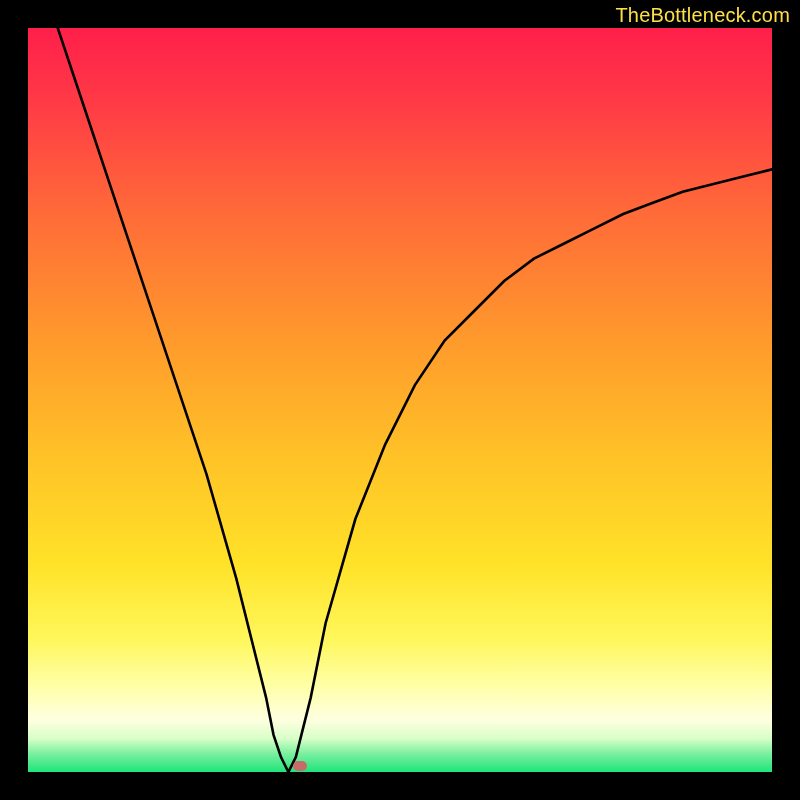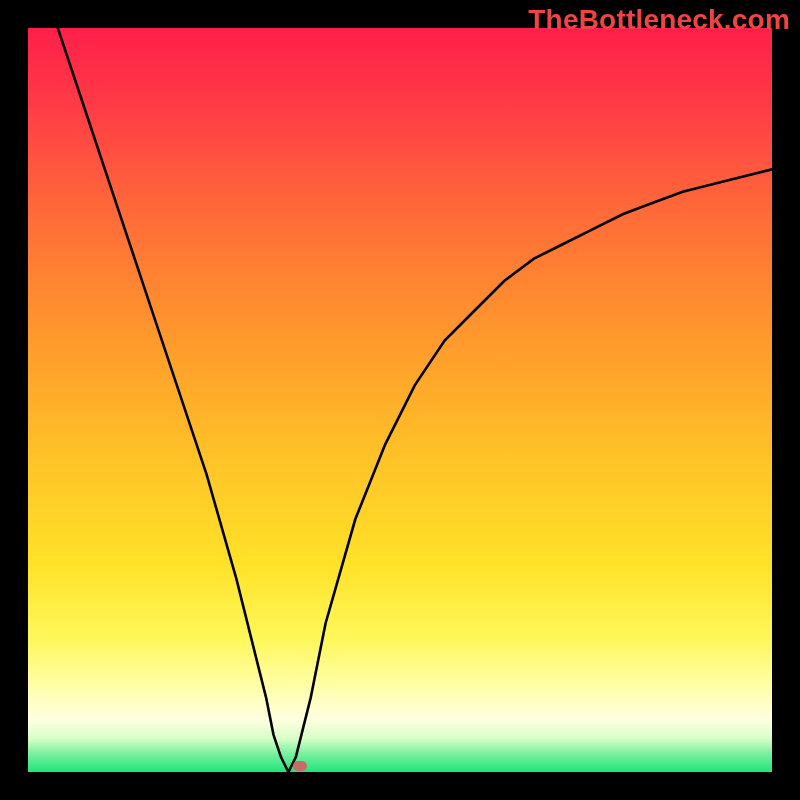--- a/index.html
+++ b/index.html
@@ -30,24 +30,24 @@
     position: absolute;
     left: 0;
     top: 0;
     width: 744px;
     height: 744px;
   }
   .watermark {
     position: absolute;
     top: 4px;
     right: 10px;
-    color: #ef4444;
-    font-size: 28px;
+    color: #fde047;
+    font-size: 20px;
     letter-spacing: 0.2px;
-    font-weight: 700;
+    font-weight: 400;
   }
   .dot {
     position: absolute;
     width: 14px;
     height: 10px;
     background: #c76a6a;
     border-radius: 5px;
   }
 </style>
 </head>

